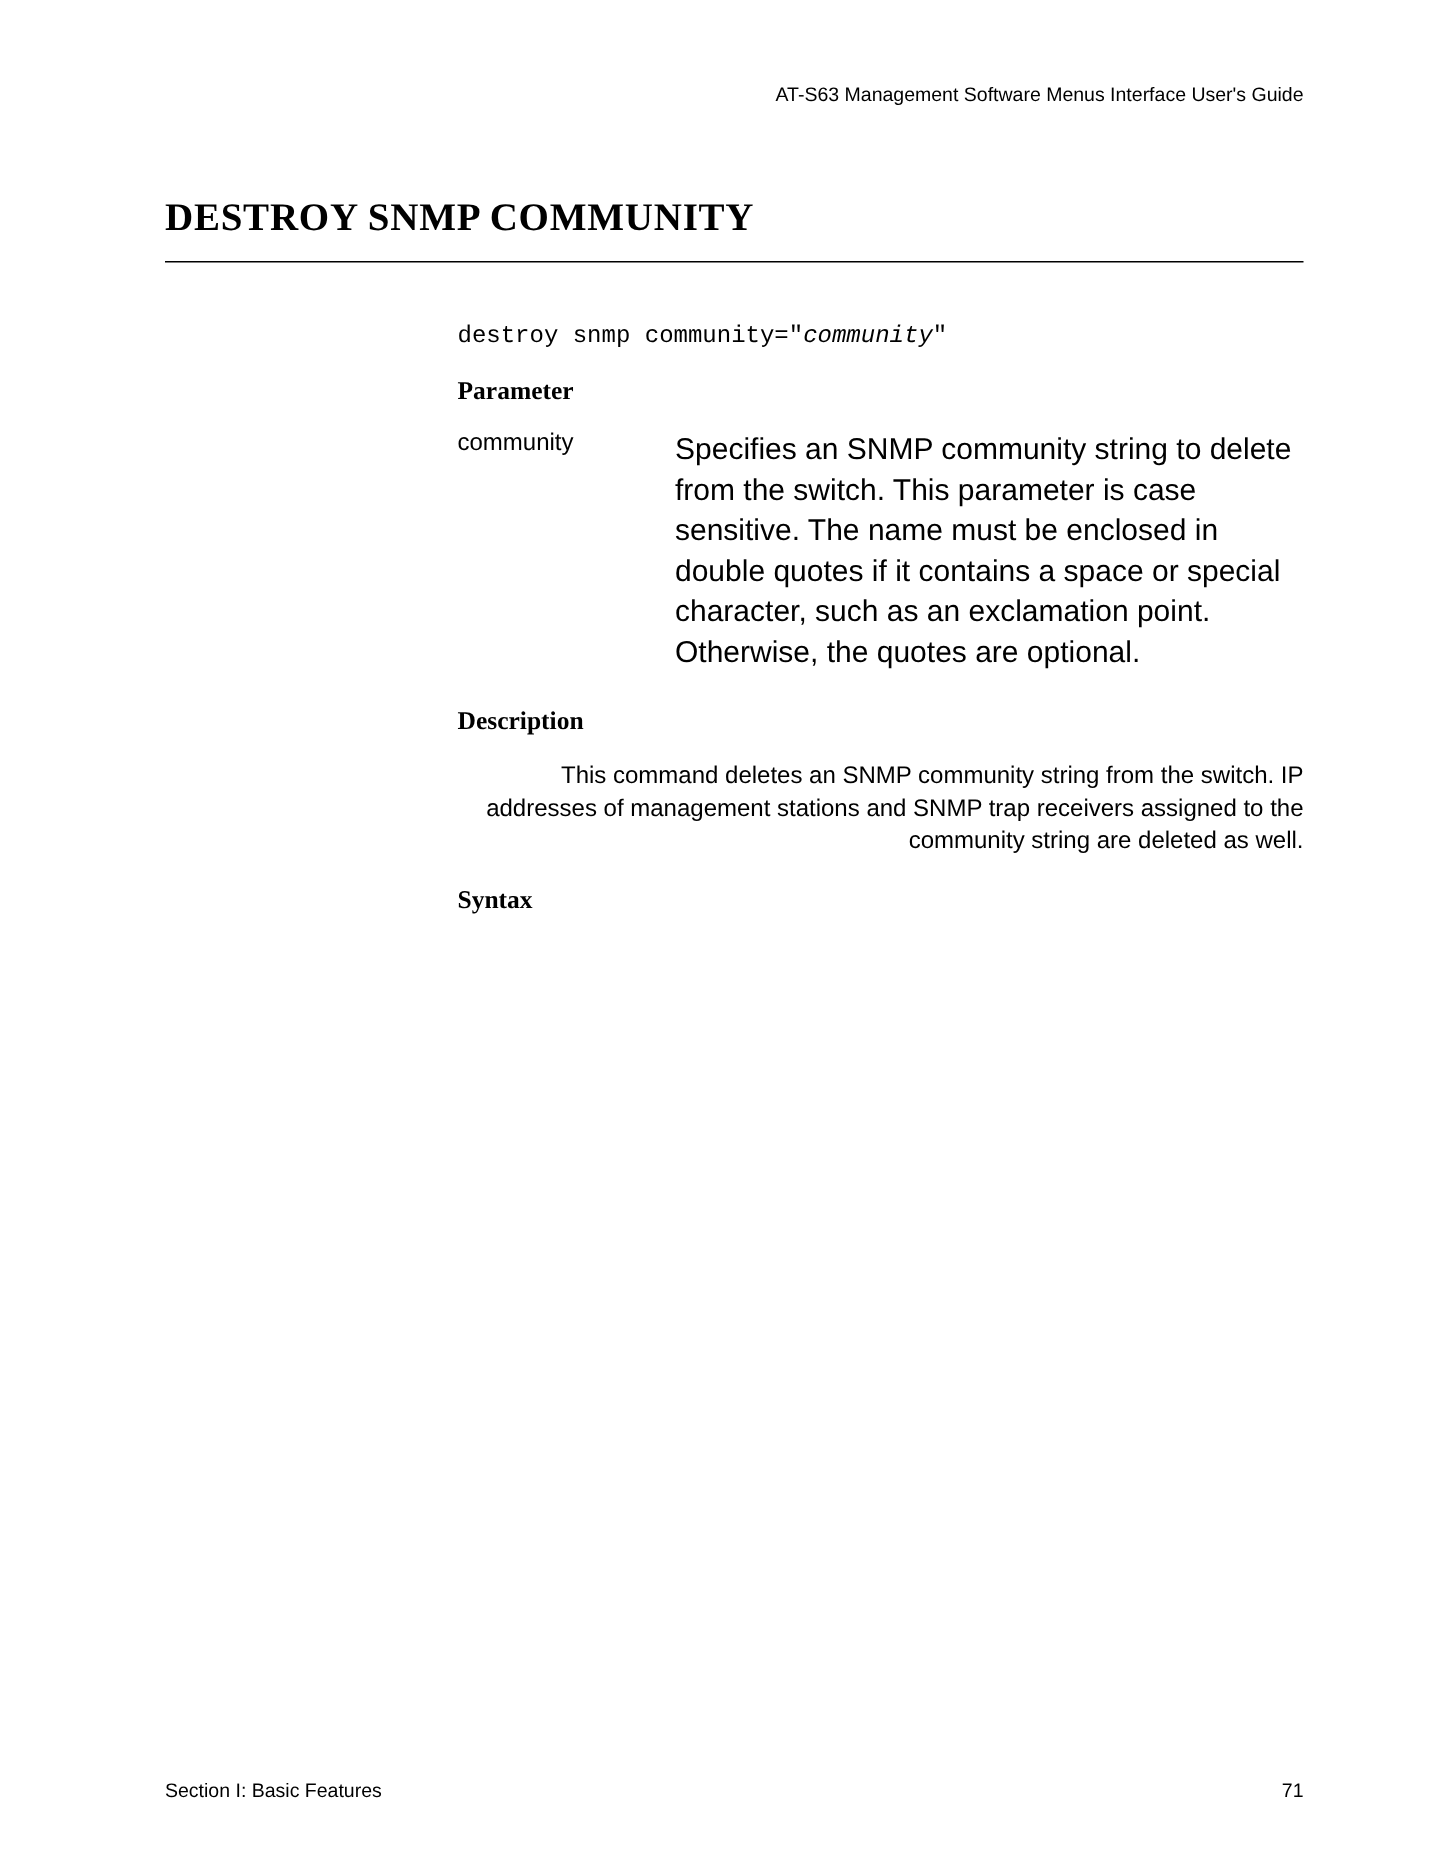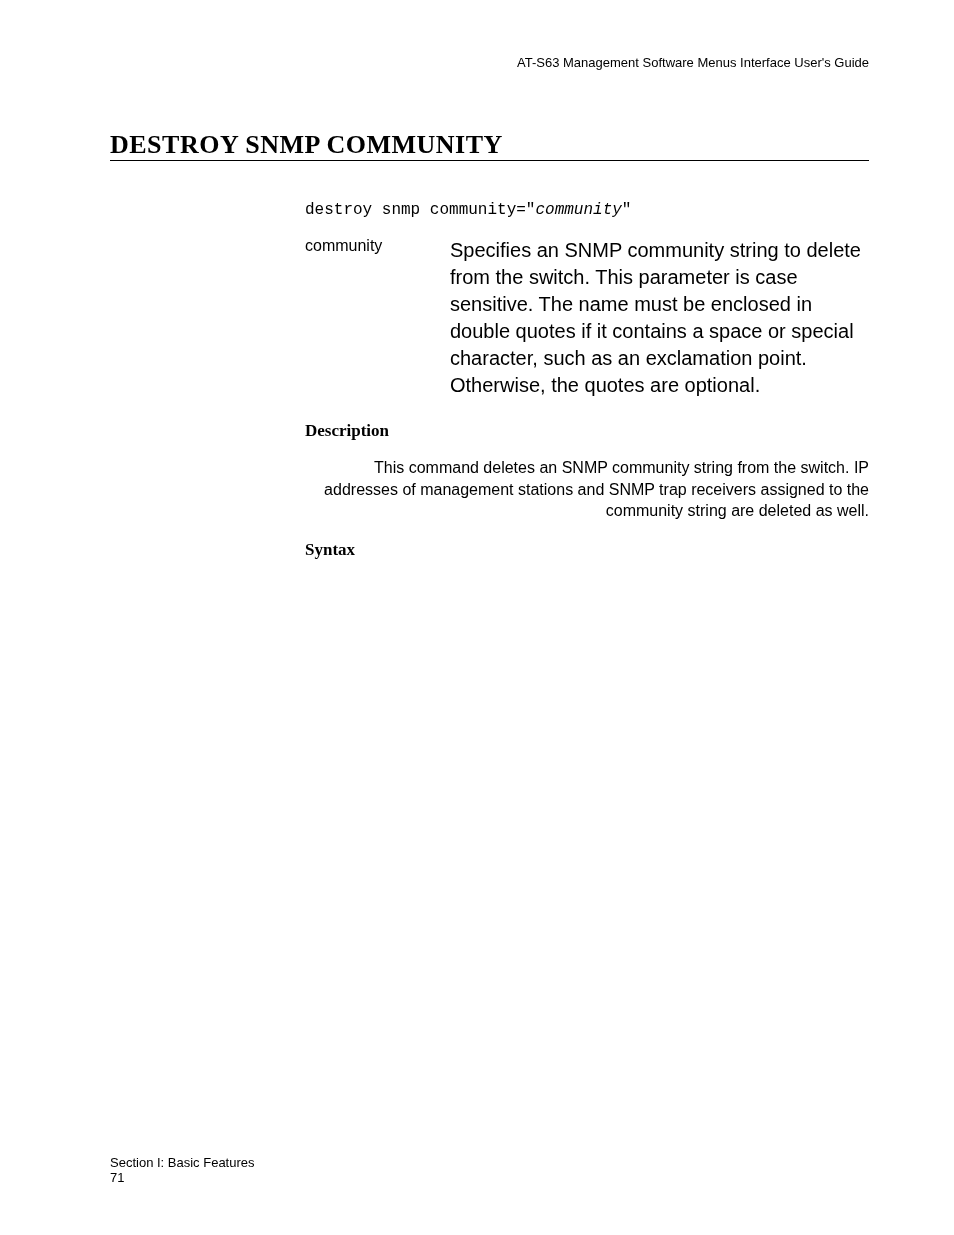--- a/index.html
+++ b/index.html
@@ -20,21 +20,21 @@
       text-align: right;
       font-size: 13px;
       font-family: Arial, Helvetica, sans-serif;
       margin-bottom: 60px;
     }
     .page-title {
       font-family: 'Times New Roman', Times, serif;
       font-size: 26px;
       font-weight: bold;
       letter-spacing: 0.5px;
-      padding-bottom: 0;
+      padding-bottom: 14px;
       border-bottom: 1px solid #000000;
       margin-bottom: 40px;
     }
     .content {
       margin-left: 195px;
     }
     .section-heading {
       font-family: 'Times New Roman', Times, serif;
       font-weight: bold;
       font-size: 17px;
@@ -70,43 +70,43 @@
       margin-bottom: 18px;
       text-align: right;
     }
     .code-line {
       font-family: 'Courier New', Courier, monospace;
       font-size: 16px;
       margin-bottom: 18px;
     }
     .footer {
       position: absolute;
-      bottom: 50px;
+      bottom: 34px;
       left: 110px;
       right: 85px;
       display: flex;
       justify-content: space-between;
       font-size: 13px;
       font-family: Arial, Helvetica, sans-serif;
-      flex-direction: column;
     }
   </style>
 </head>
 <body>
 
 <div class="header-text">AT-S63 Management Software Menus Interface User's Guide</div>
 
 <h1 class="page-title">DESTROY SNMP COMMUNITY</h1>
 
 <div class="content">
 
   <div class="syntax-line">
     <span>destroy snmp community="</span><span class="syntax-italic">community</span><span>"</span>
   </div>
 
+  <div class="section-heading">Parameter</div>
   <div class="param-row">
     <div class="param-name">community</div>
     <div class="param-desc">Specifies an SNMP community string to delete from the switch. This parameter is case sensitive. The name must be enclosed in double quotes if it contains a space or special character, such as an exclamation point. Otherwise, the quotes are optional.</div>
   </div>
 
   <div class="section-heading">Description</div>
   <div class="body-text">This command deletes an SNMP community string from the switch. IP addresses of management stations and SNMP trap receivers assigned to the community string are deleted as well.</div>
 
   <div class="section-heading">Syntax</div>
 

